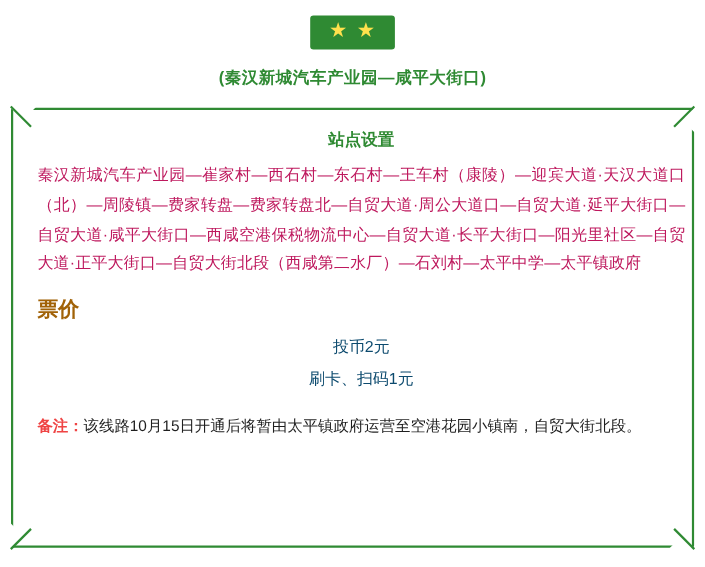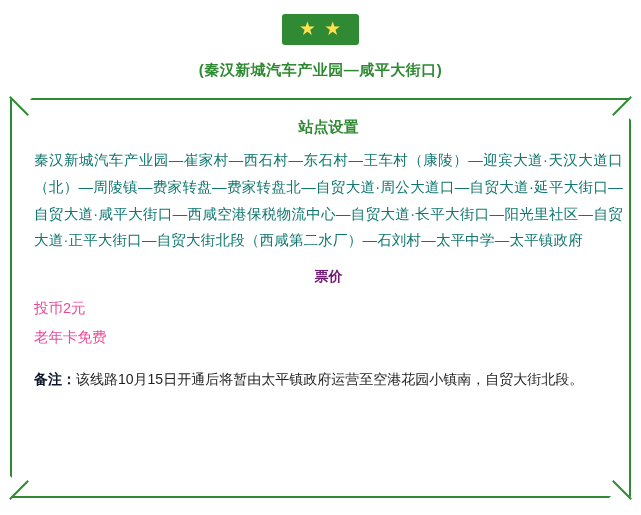--- a/index.html
+++ b/index.html
@@ -86,46 +86,46 @@
   .section-title {
     text-align: center;
     font-size: 15px;
     font-weight: bold;
     color: #2f8a33;
     margin: 0 0 10px 0;
   }
   .stops-text {
     font-size: 14.5px;
     line-height: 1.85;
-    color: #0f766e;
+    color: #be185d;
     text-align: justify;
     letter-spacing: 0.2px;
   }
   .fare-title {
-    text-align: center;
-    font-size: 14px;
+    font-size: 19px;
     font-weight: bold;
-    color: #701a75;
+    color: #a16207;
     margin: 14px 0 8px 0;
   }
   .fare-line {
+    text-align: center;
     font-size: 14.5px;
     line-height: 1.95;
-    color: #ec4899;
+    color: #0c4a6e;
   }
   .note {
     margin-top: 16px;
     font-size: 14px;
     line-height: 1.8;
     color: #1f1f1f;
     text-align: justify;
   }
   .note-label {
     font-weight: bold;
-    color: #0f172a;
+    color: #ef4444;
   }
 </style>
 </head>
 <body>
 
 <div class="page">
 
   <div class="header">
     <div class="title-pill">
       <span class="star">★</span>
@@ -142,20 +142,20 @@
     <span class="corner-line line-tl"></span>
     <span class="corner-line line-tr"></span>
     <span class="corner-line line-bl"></span>
     <span class="corner-line line-br"></span>
 
     <div class="section-title">站点设置</div>
     <div class="stops-text">秦汉新城汽车产业园—崔家村—西石村—东石村—王车村（康陵）—迎宾大道·天汉大道口（北）—周陵镇—费家转盘—费家转盘北—自贸大道·周公大道口—自贸大道·延平大街口—自贸大道·咸平大街口—西咸空港保税物流中心—自贸大道·长平大街口—阳光里社区—自贸大道·正平大街口—自贸大街北段（西咸第二水厂）—石刘村—太平中学—太平镇政府</div>
 
     <div class="fare-title">票价</div>
     <div class="fare-line">投币2元</div>
-    <div class="fare-line">老年卡免费</div>
+    <div class="fare-line">刷卡、扫码1元</div>
 
     <div class="note">
       <span class="note-label">备注：</span><span>该线路10月15日开通后将暂由太平镇政府运营至空港花园小镇南，自贸大街北段。</span>
     </div>
   </div>
 
 </div>
 
 </body></html>

